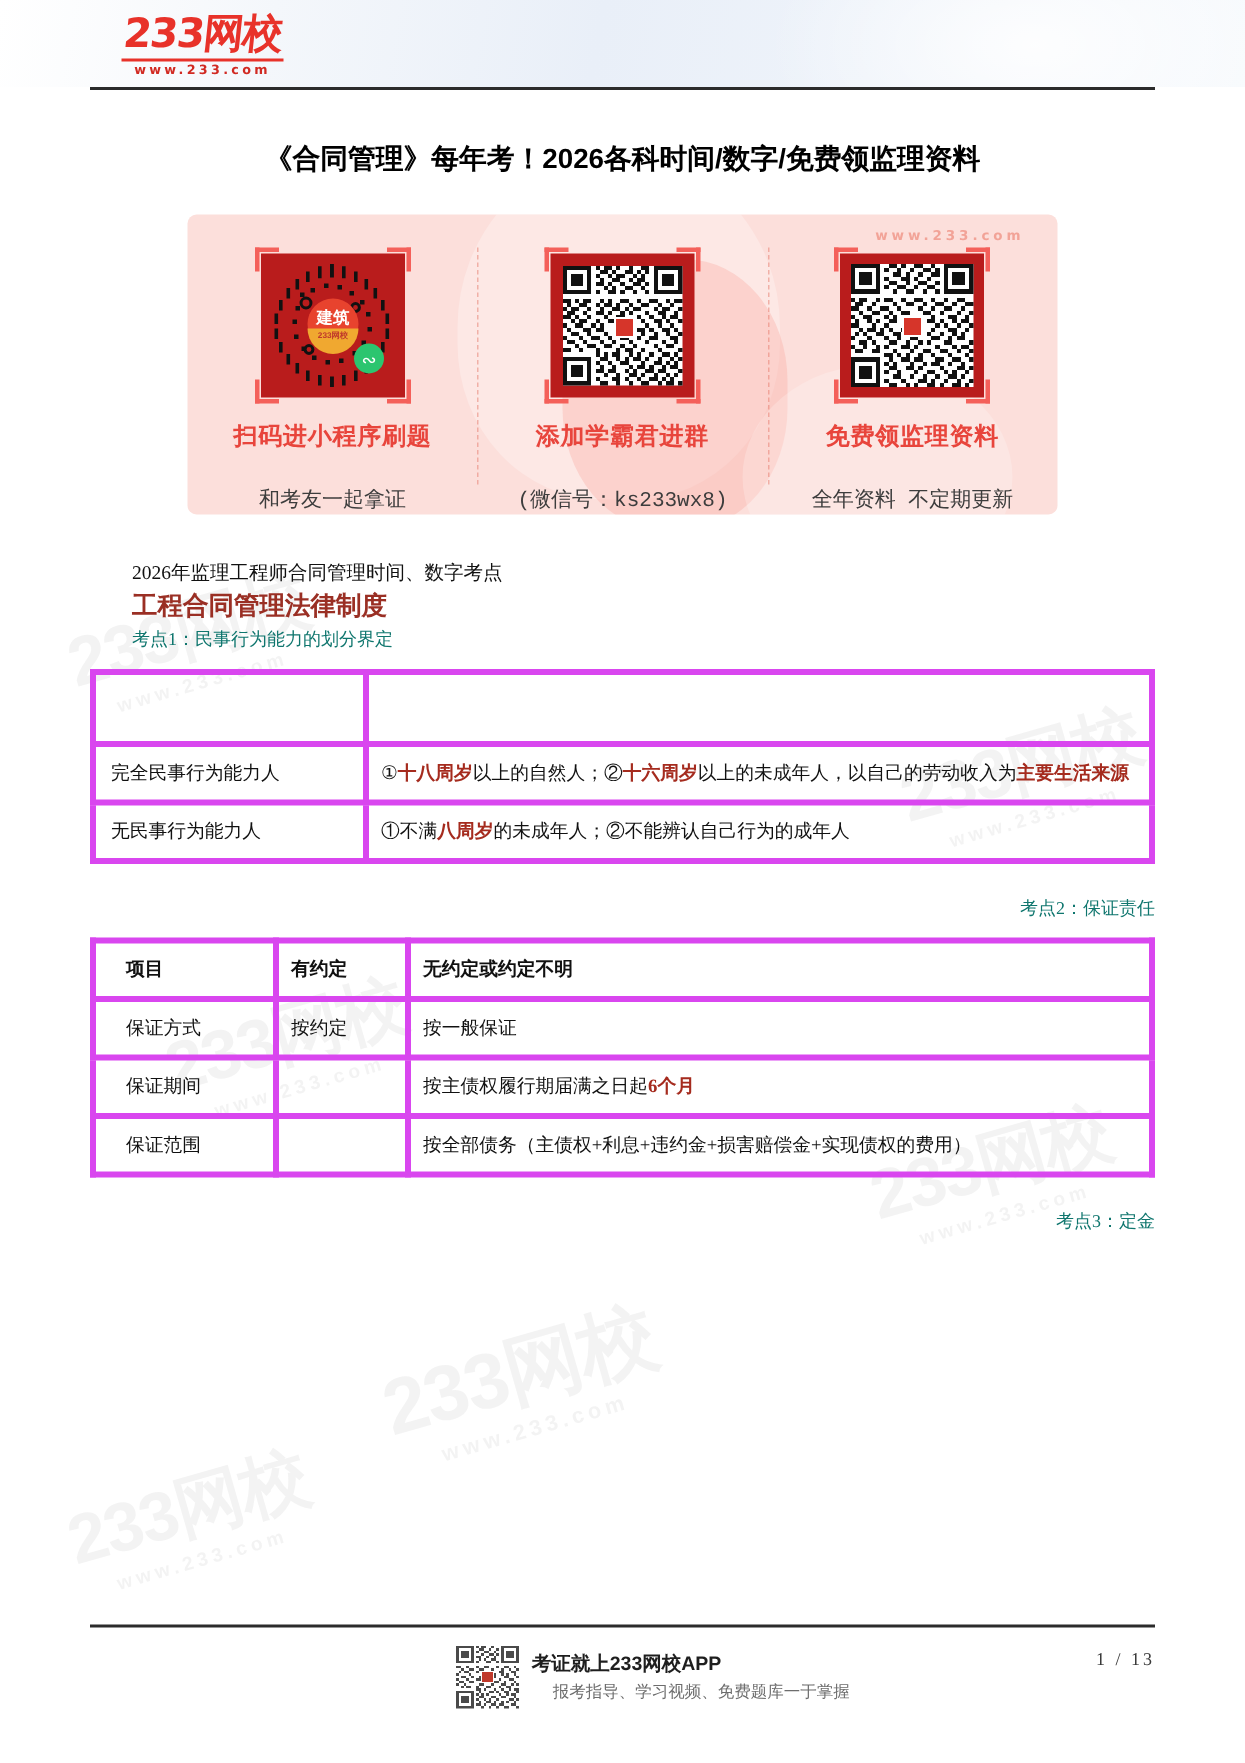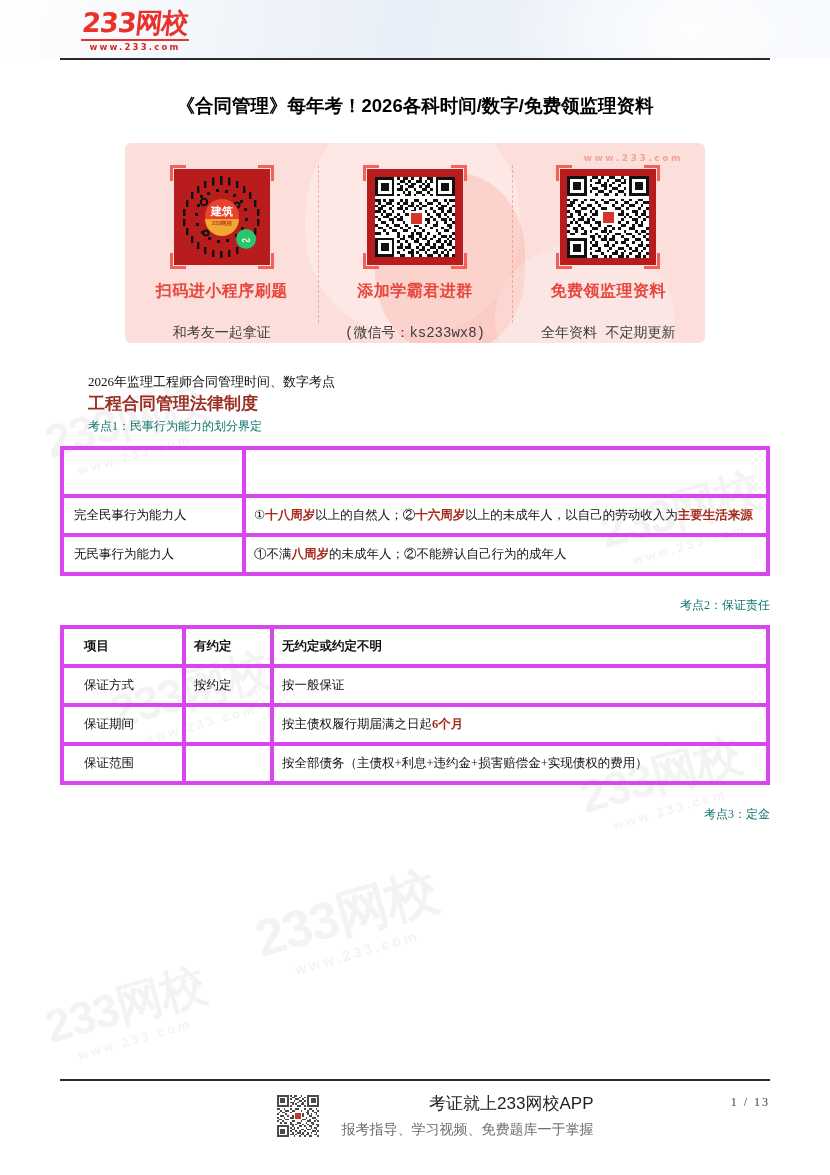--- a/index.html
+++ b/index.html
@@ -302,28 +302,27 @@
   }
   .footer-qr {
     width: 42px;
     height: 42px;
     margin-right: 9px;
     flex: 0 0 auto;
   }
   .footer-app-texts { line-height: 1.35; }
   .footer-app-t1 {
     font-family: "Liberation Sans", sans-serif;
-    font-weight: 400;
-    font-size: 17px;
+    font-weight: 700;
+    font-size: 13px;
     color: #1e1e1e;
-    text-align: right;
   }
   .footer-app-t2 {
-    font-family: Liberation Sans, sans-serif;
-    font-size: 14px;
+    font-family: Liberation Serif, serif;
+    font-size: 11px;
     color: #6d6d6d;
     margin-top: 4px;
     margin-left: 14px;
   }
   .footer-page {
     position: absolute;
     right: 0;
     top: 14px;
     font-family: "Liberation Serif", serif;
     font-size: 12px;

